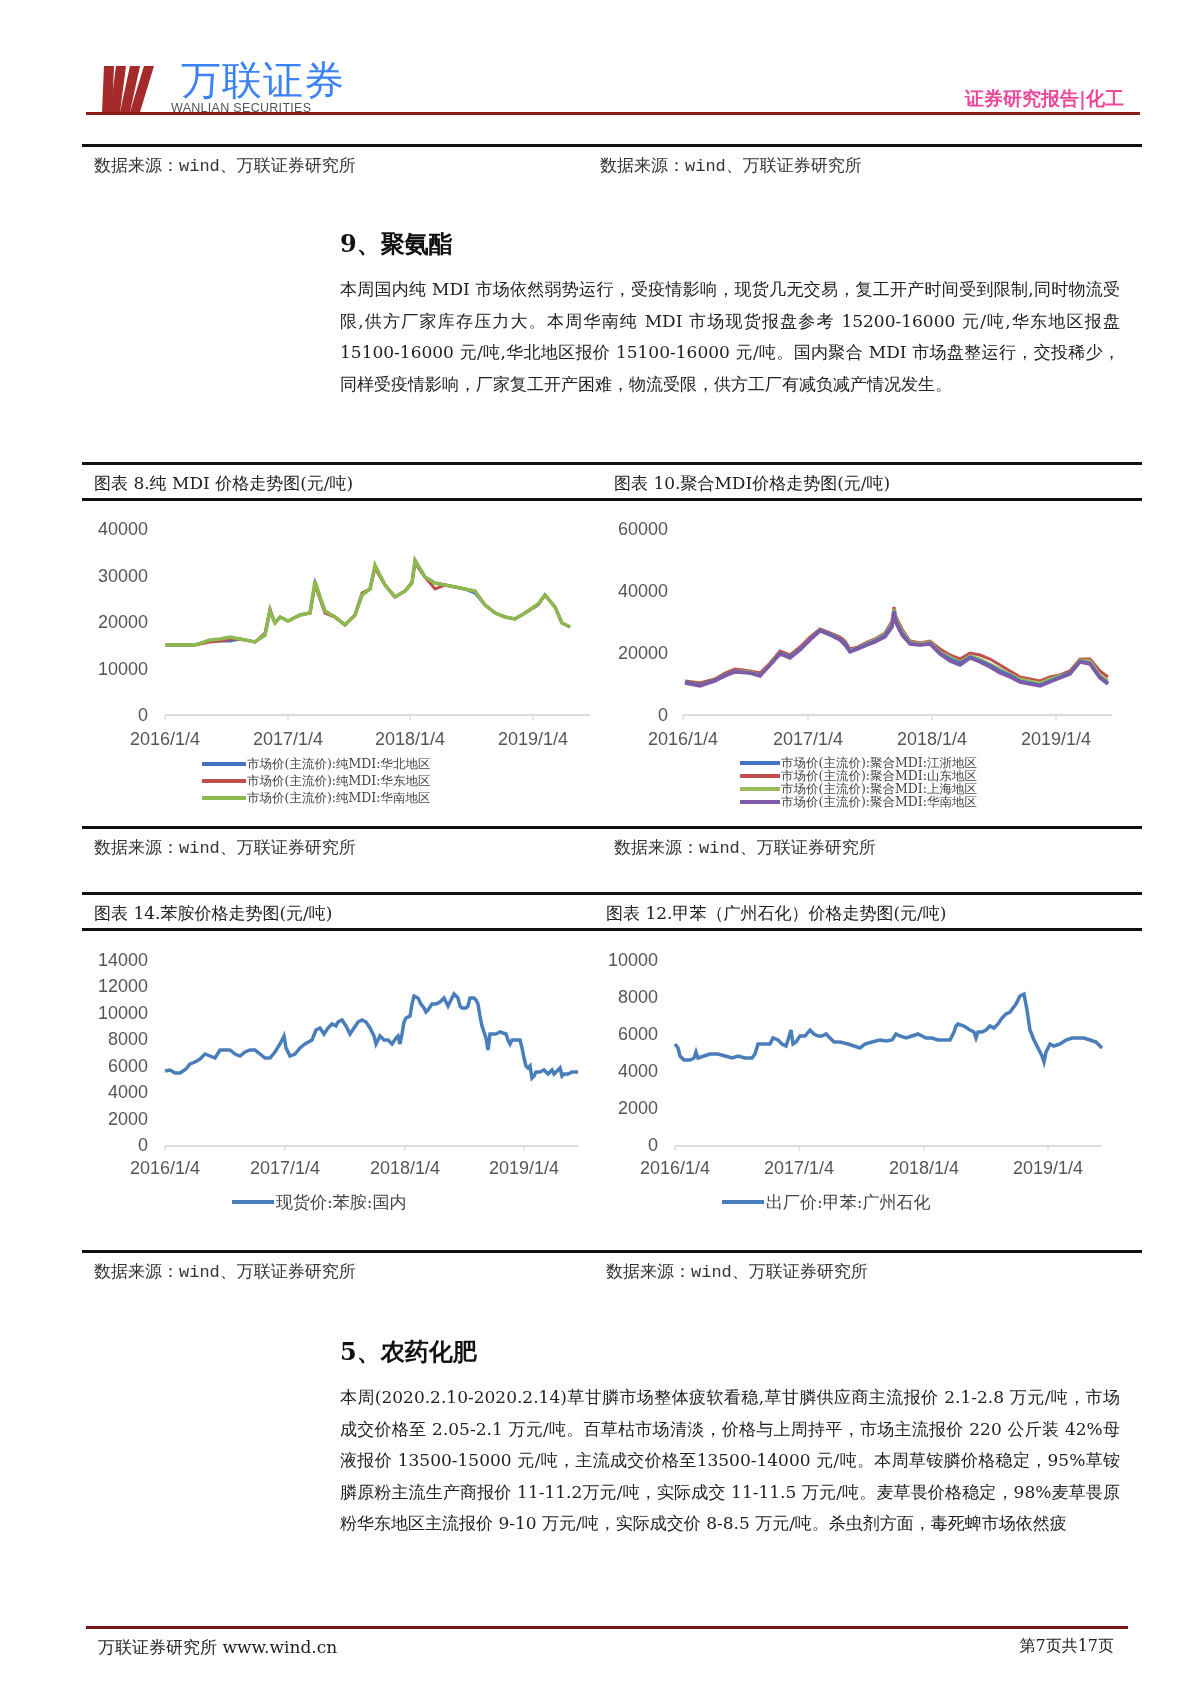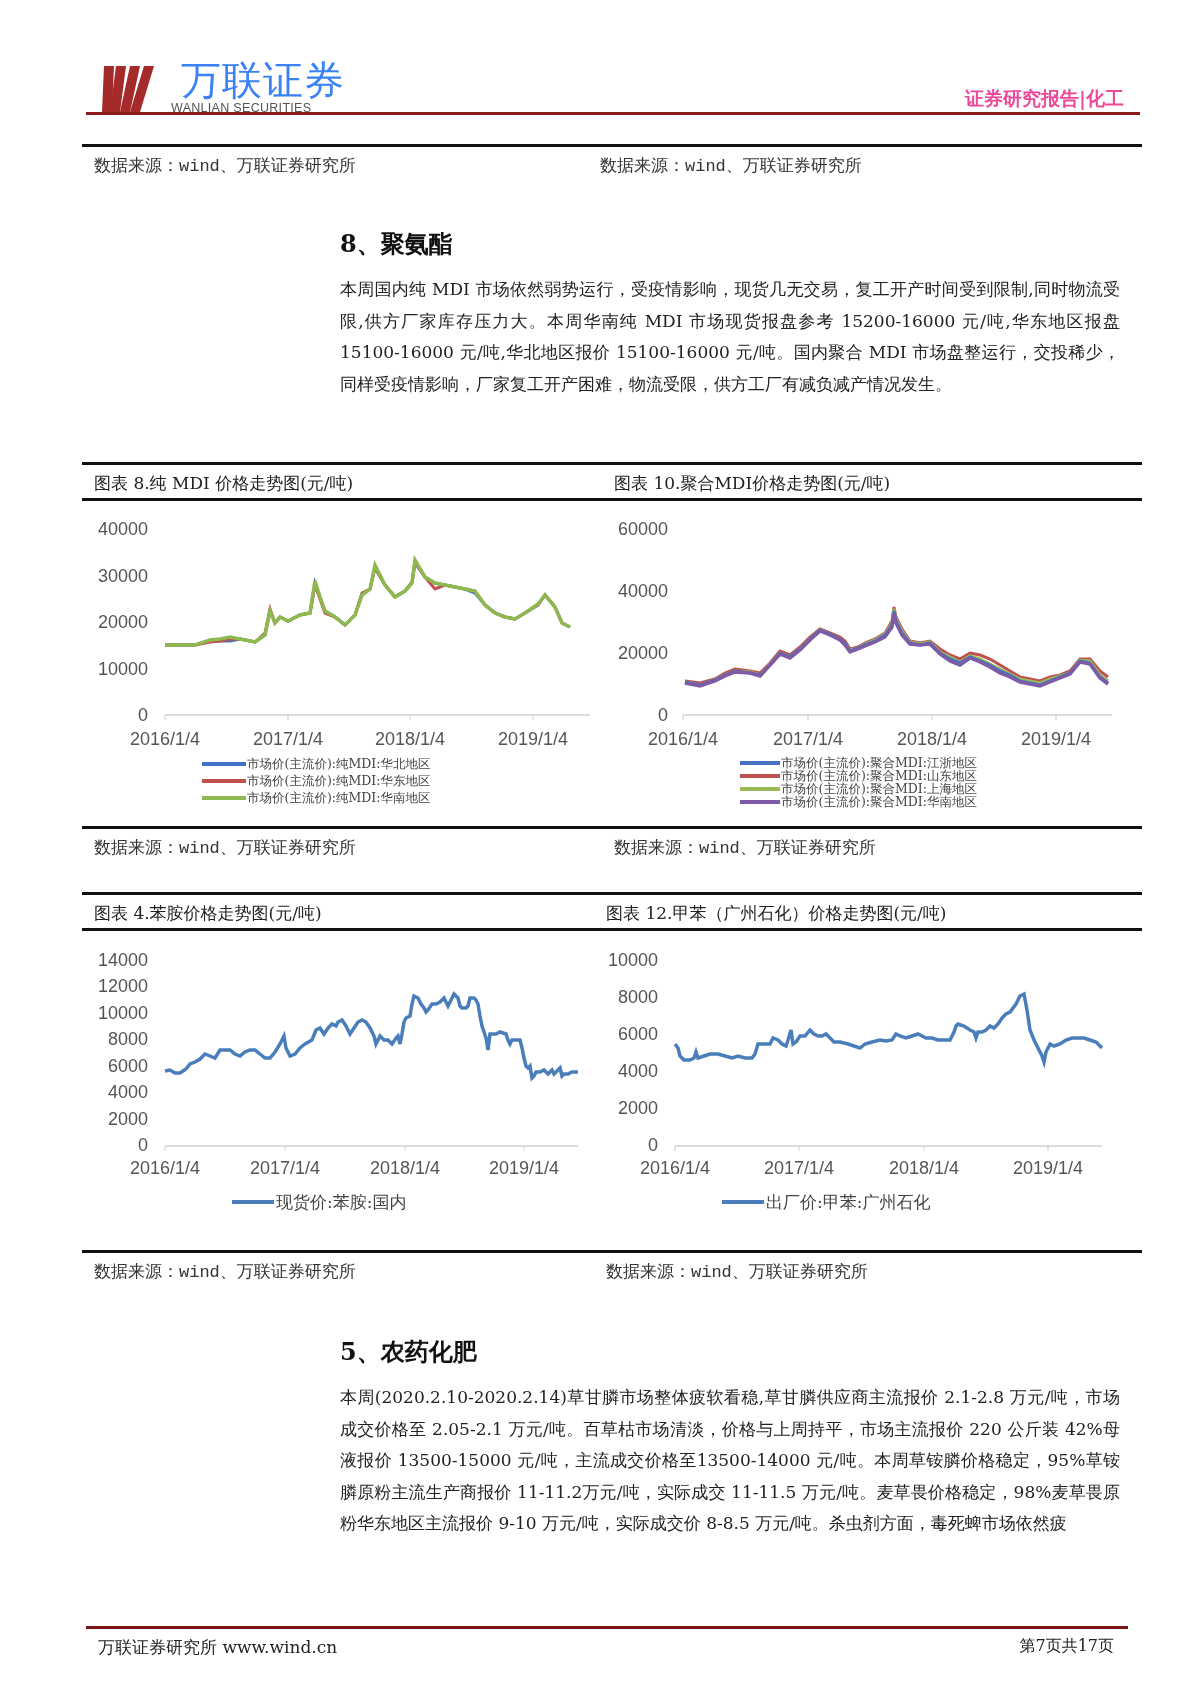--- a/index.html
+++ b/index.html
@@ -39,21 +39,21 @@
 </div>
 <div class="abs logo-cn">万联证券</div>
 <div class="abs logo-en">WANLIAN SECURITIES</div>
 <div class="abs hdr-right">证券研究报告|化工</div>
 <div class="abs hdr-rule"></div>
 
 <div class="abs rule-black" style="left:82px;top:144px;width:1060px;"></div>
 <div class="abs src" style="left:94px;top:154px;">数据来源：wind、万联证券研究所</div>
 <div class="abs src" style="left:600px;top:154px;">数据来源：wind、万联证券研究所</div>
 
-<div class="abs sec-title" style="left:340px;top:228px;">8、聚氨酯</div>
+<div class="abs sec-title" style="left:340px;top:228px;">9、聚氨酯</div>
 <div class="abs para" style="left:340px;top:274px;width:780px;">本周国内纯 MDI 市场依然弱势运行，受疫情影响，现货几无交易，复工开产时间受到限制,同时物流受限,供方厂家库存压力大。本周华南纯 MDI 市场现货报盘参考 15200-16000 元/吨,华东地区报盘 15100-16000 元/吨,华北地区报价 15100-16000 元/吨。国内聚合 MDI 市场盘整运行，交投稀少，同样受疫情影响，厂家复工开产困难，物流受限，供方工厂有减负减产情况发生。</div>
 
 <div class="abs rule-black" style="left:82px;top:462px;width:1060px;"></div>
 <div class="abs fig-title" style="left:94px;top:472px;">图表 8.纯 MDI 价格走势图(元/吨)</div>
 <div class="abs fig-title" style="left:614px;top:472px;">图表 10.聚合MDI价格走势图(元/吨)</div>
 <div class="abs rule-black" style="left:82px;top:498px;width:1060px;"></div>
 
 <div class="chart" style="left:80px;top:505px;">
   <svg width="520" height="320" viewBox="0 0 520 320">
     <g>
@@ -130,21 +130,21 @@
     <line x1="10" y1="47" x2="50" y2="47" stroke="#7e5ba6" stroke-width="4"></line>
     <text class="leg" x="51" y="51">市场价(主流价):聚合MDI:华南地区</text>
   </svg>
 </div>
 
 <div class="abs rule-black" style="left:82px;top:826px;width:1060px;"></div>
 <div class="abs src" style="left:94px;top:836px;">数据来源：wind、万联证券研究所</div>
 <div class="abs src" style="left:614px;top:836px;">数据来源：wind、万联证券研究所</div>
 
 <div class="abs rule-black" style="left:82px;top:892px;width:1060px;"></div>
-<div class="abs fig-title" style="left:94px;top:902px;">图表 4.苯胺价格走势图(元/吨)</div>
+<div class="abs fig-title" style="left:94px;top:902px;">图表 14.苯胺价格走势图(元/吨)</div>
 <div class="abs fig-title" style="left:606px;top:902px;">图表 12.甲苯（广州石化）价格走势图(元/吨)</div>
 <div class="abs rule-black" style="left:82px;top:928px;width:1060px;"></div>
 
 <div class="chart" style="left:80px;top:940px;">
   <svg width="520" height="240" viewBox="0 0 520 240">
     <g>
       <text class="tick" x="68" y="26" text-anchor="end">14000</text>
       <text class="tick" x="68" y="52" text-anchor="end">12000</text>
       <text class="tick" x="68" y="79" text-anchor="end">10000</text>
       <text class="tick" x="68" y="105" text-anchor="end">8000</text>

